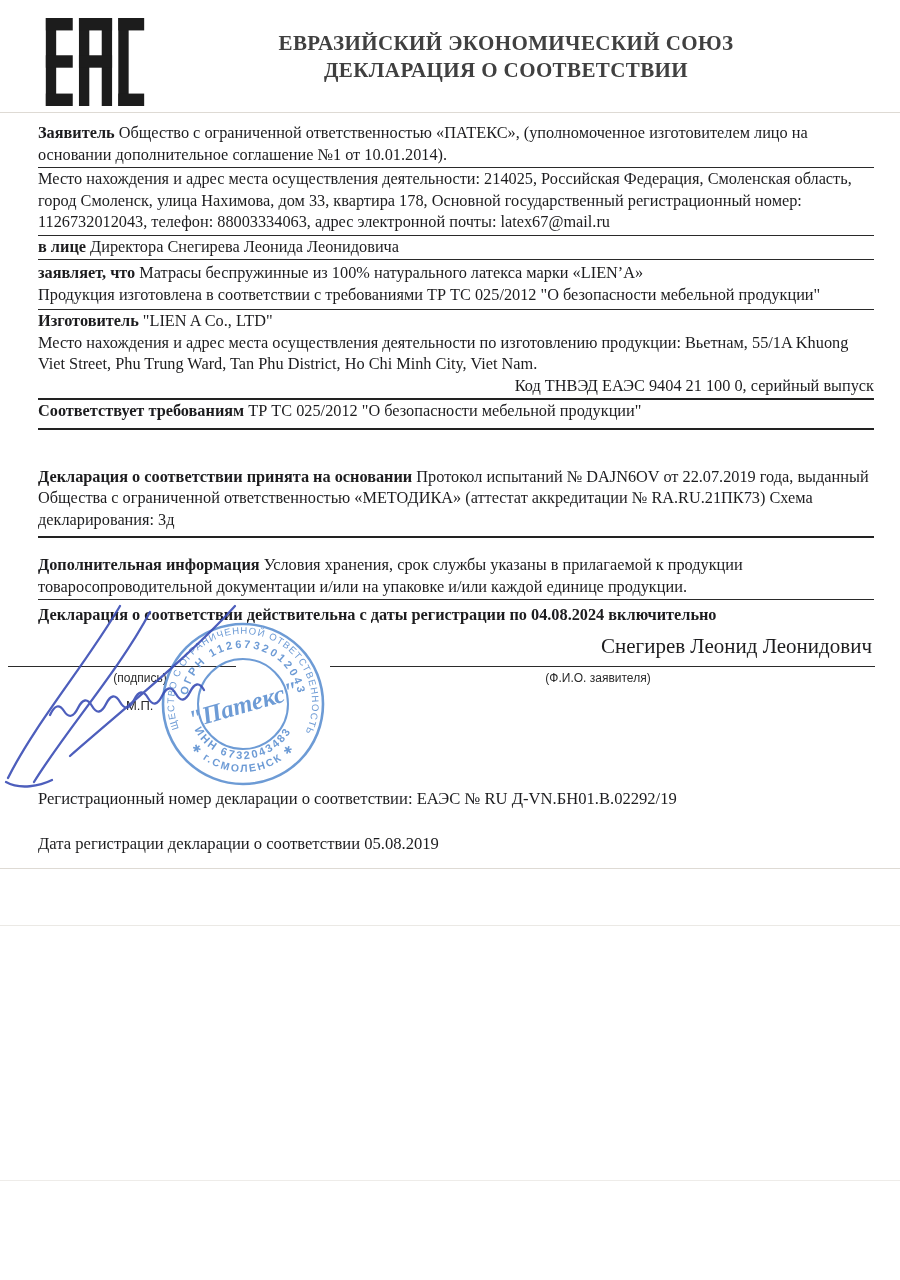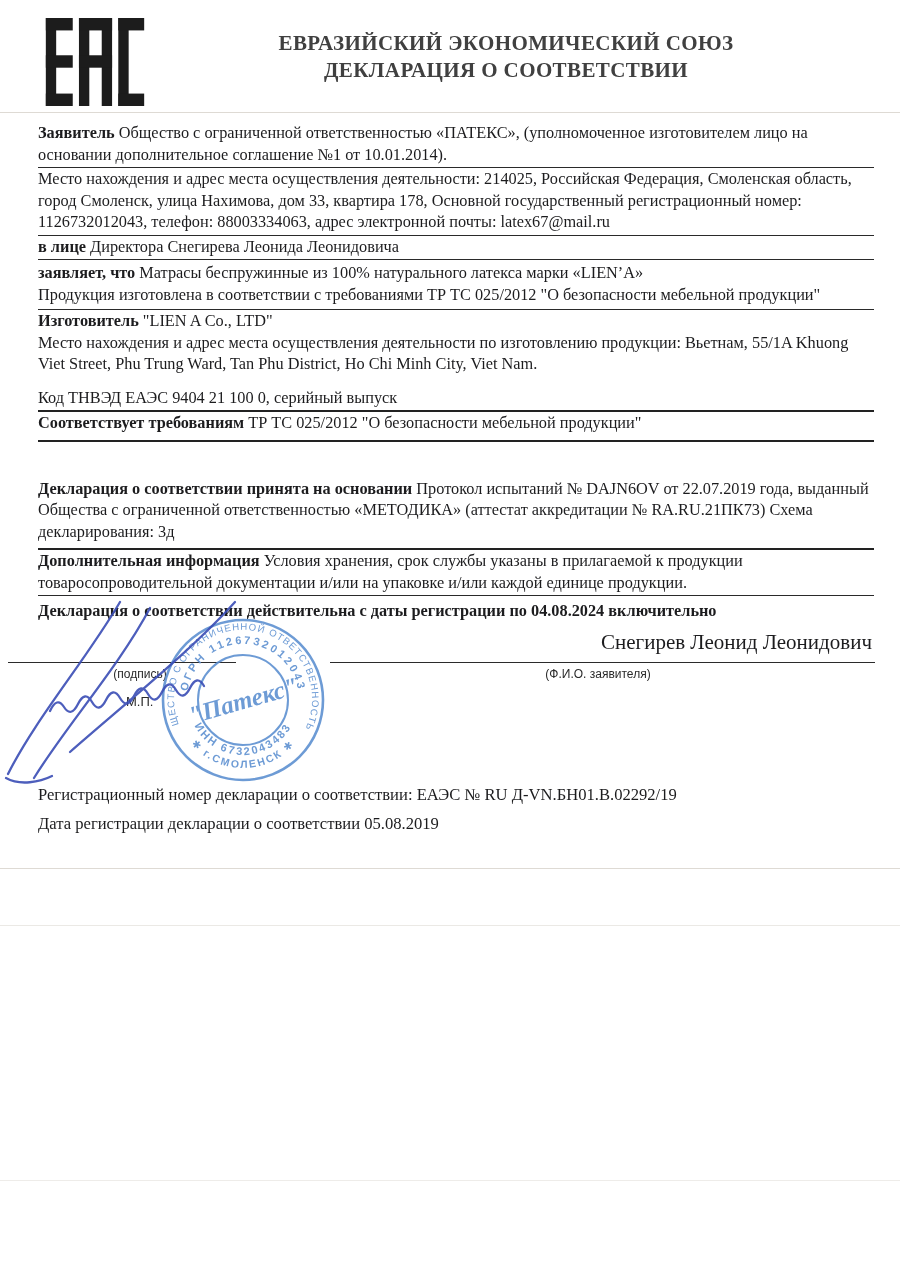--- a/index.html
+++ b/index.html
@@ -15,39 +15,39 @@
     font-weight:bold; font-size:21px; line-height:27px; color:#404040;
     letter-spacing:0.4px;
   }
   .noise { position:absolute; left:0; width:100%; height:1px; background:#dedad4; }
   .content { position:absolute; left:38px; top:122px; width:836px; }
   .sec { border-bottom:1.5px solid #2a2a2a; }
   .sec.thick { border-bottom:2px solid #222; }
   .sec.noline { border-bottom:none; }
   b { font-weight:bold; }
   .justify { text-align:justify; }
-  .gap-top { margin-top:12px; }
+  .gap-top { margin-top:0;text-align:right; }
   .pb2 { padding-bottom:2px; } .pb4 { padding-bottom:4px; } .pb6 { padding-bottom:6px; }
-  .mt24 { margin-top:36px; } .mt16 { } .pt4 { padding-top:4px; }
+  .mt24 { margin-top:36px; } .mt16 { margin-top:16px; } .pt4 { padding-top:4px; }
   .sigzone { position:relative; height:148px; }
   .sigline { position:absolute; height:0; border-top:1.6px solid #2b2b2b; }
   .sigline.left { left:-30px; top:40px; width:228px; }
   .sigline.right { left:292px; top:40px; width:545px; }
   .caption {
     position:absolute; font-family:"Liberation Sans","DejaVu Sans",sans-serif;
     font-size:12px; line-height:14px; color:#2a2a2a;
   }
   .cap-sign { left:27px; top:45px; width:150px; text-align:center; }
   .cap-fio  { left:440px; top:45px; width:240px; text-align:center; }
   .cap-mp   { left:88px; top:73px; font-size:13px; }
   .sig-name { position:absolute; right:2px; top:10px; font-size:21px; }
   .stamp { position:absolute; left:120px; top:-7px; opacity:0.88; }
   .handsign { position:absolute; left:-38px; top:-32px; }
   .footer-line { font-weight:normal; font-size:16.6px; }
-  .f1 { margin-top:14px; } .f2 { margin-top:8px; }
+  .f1 { margin-top:14px; } .f2 { margin-top:24px; }
 </style>
 </head>
 <body>
 
 <div class="logo">
   <svg width="100" height="88" viewBox="0 0 95 85">
     <g fill="#1c1c1c">
       <rect x="0" y="0" width="10" height="85"></rect>
         <rect x="0" y="0" width="26" height="12"></rect>
       <rect x="0" y="36" width="26" height="12"></rect>

